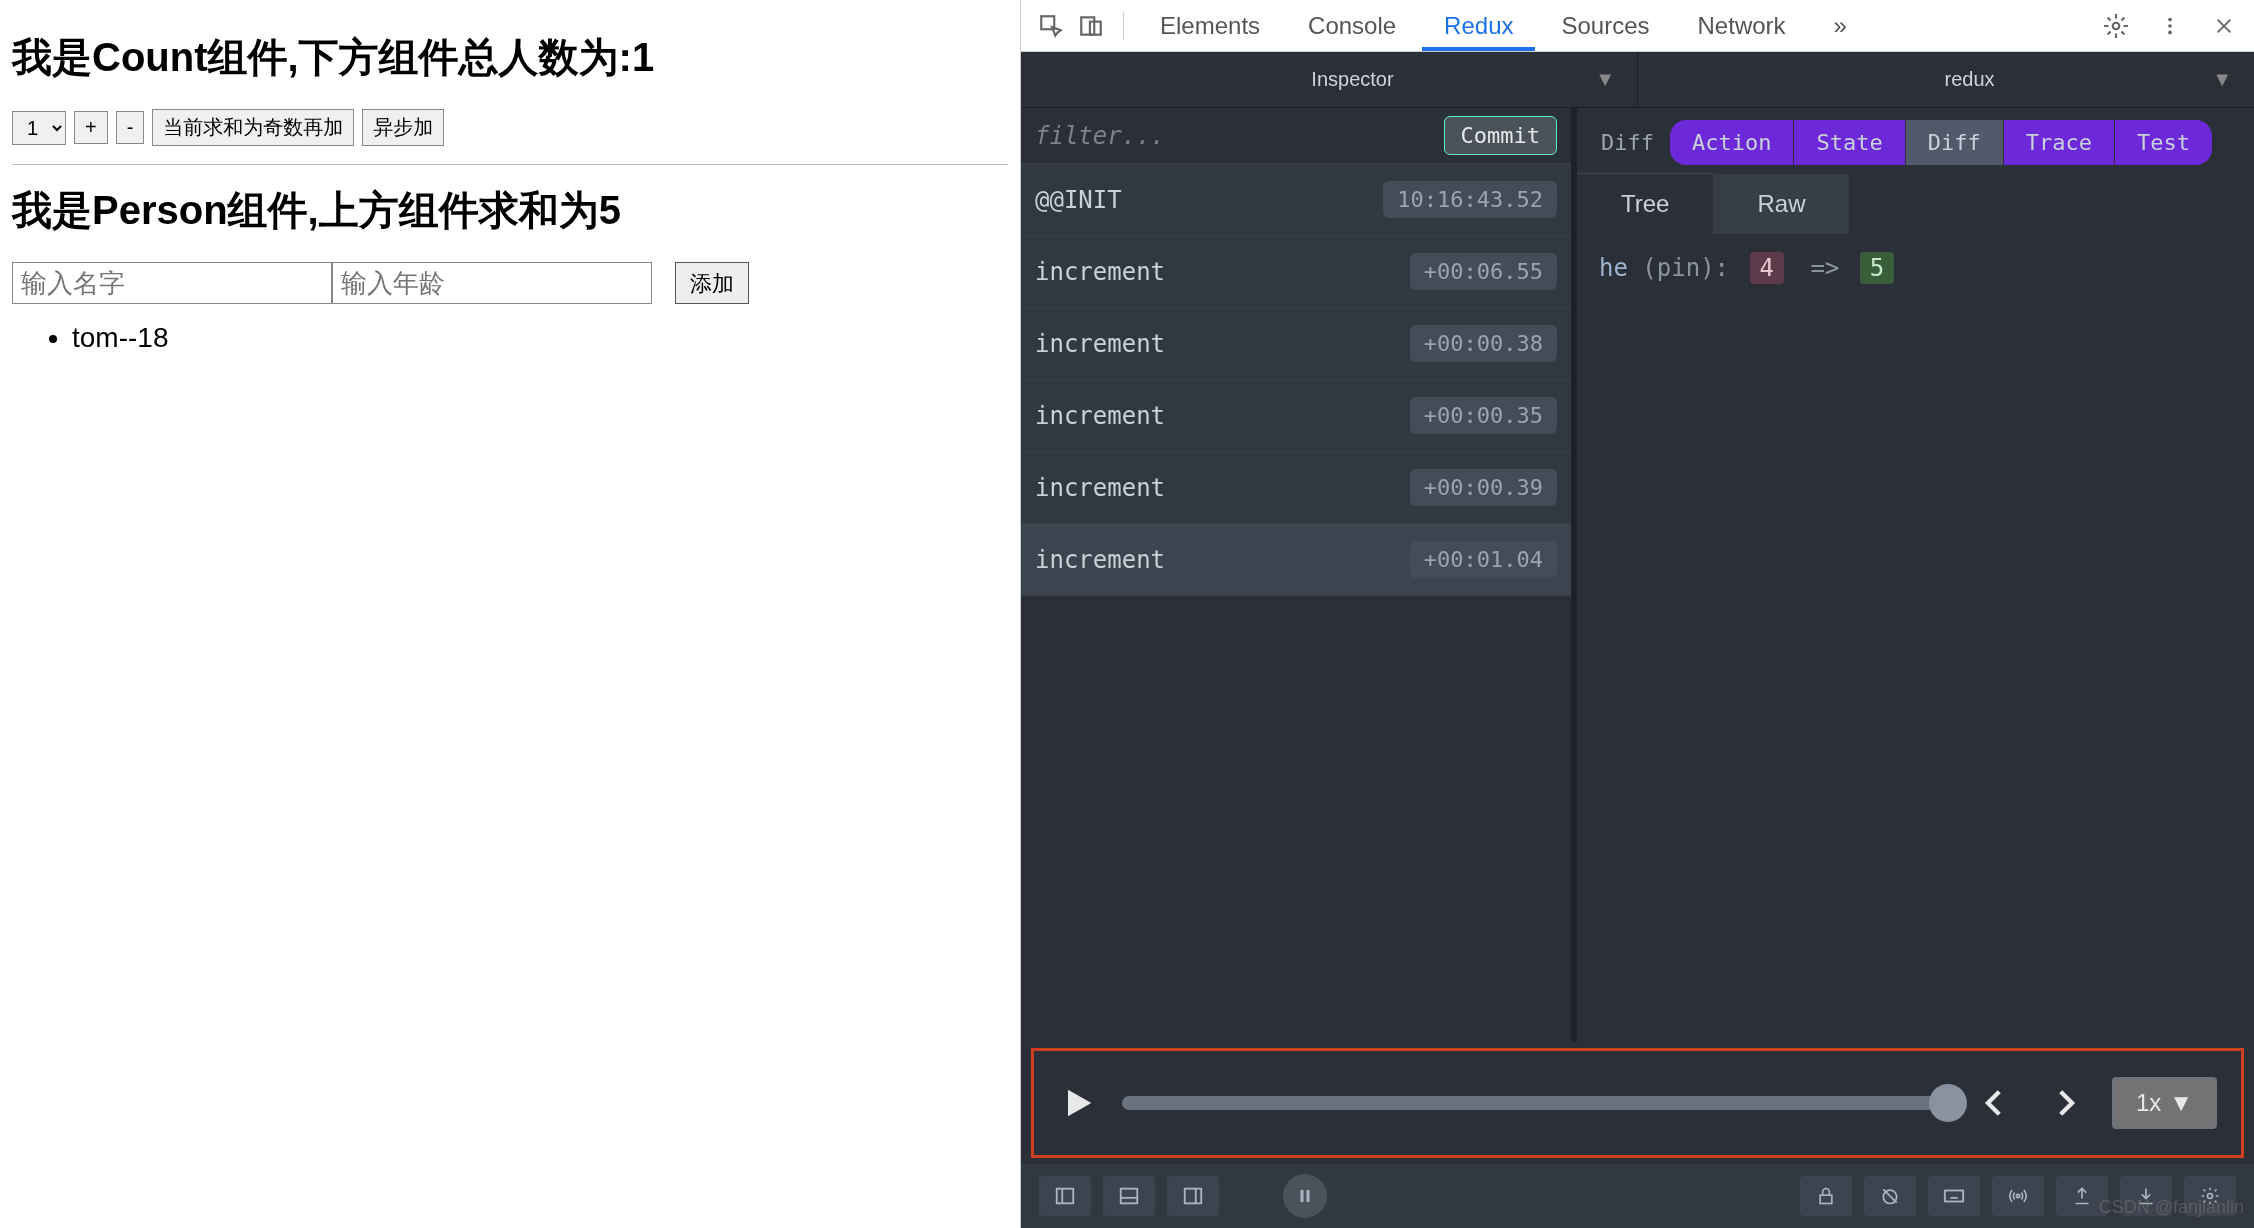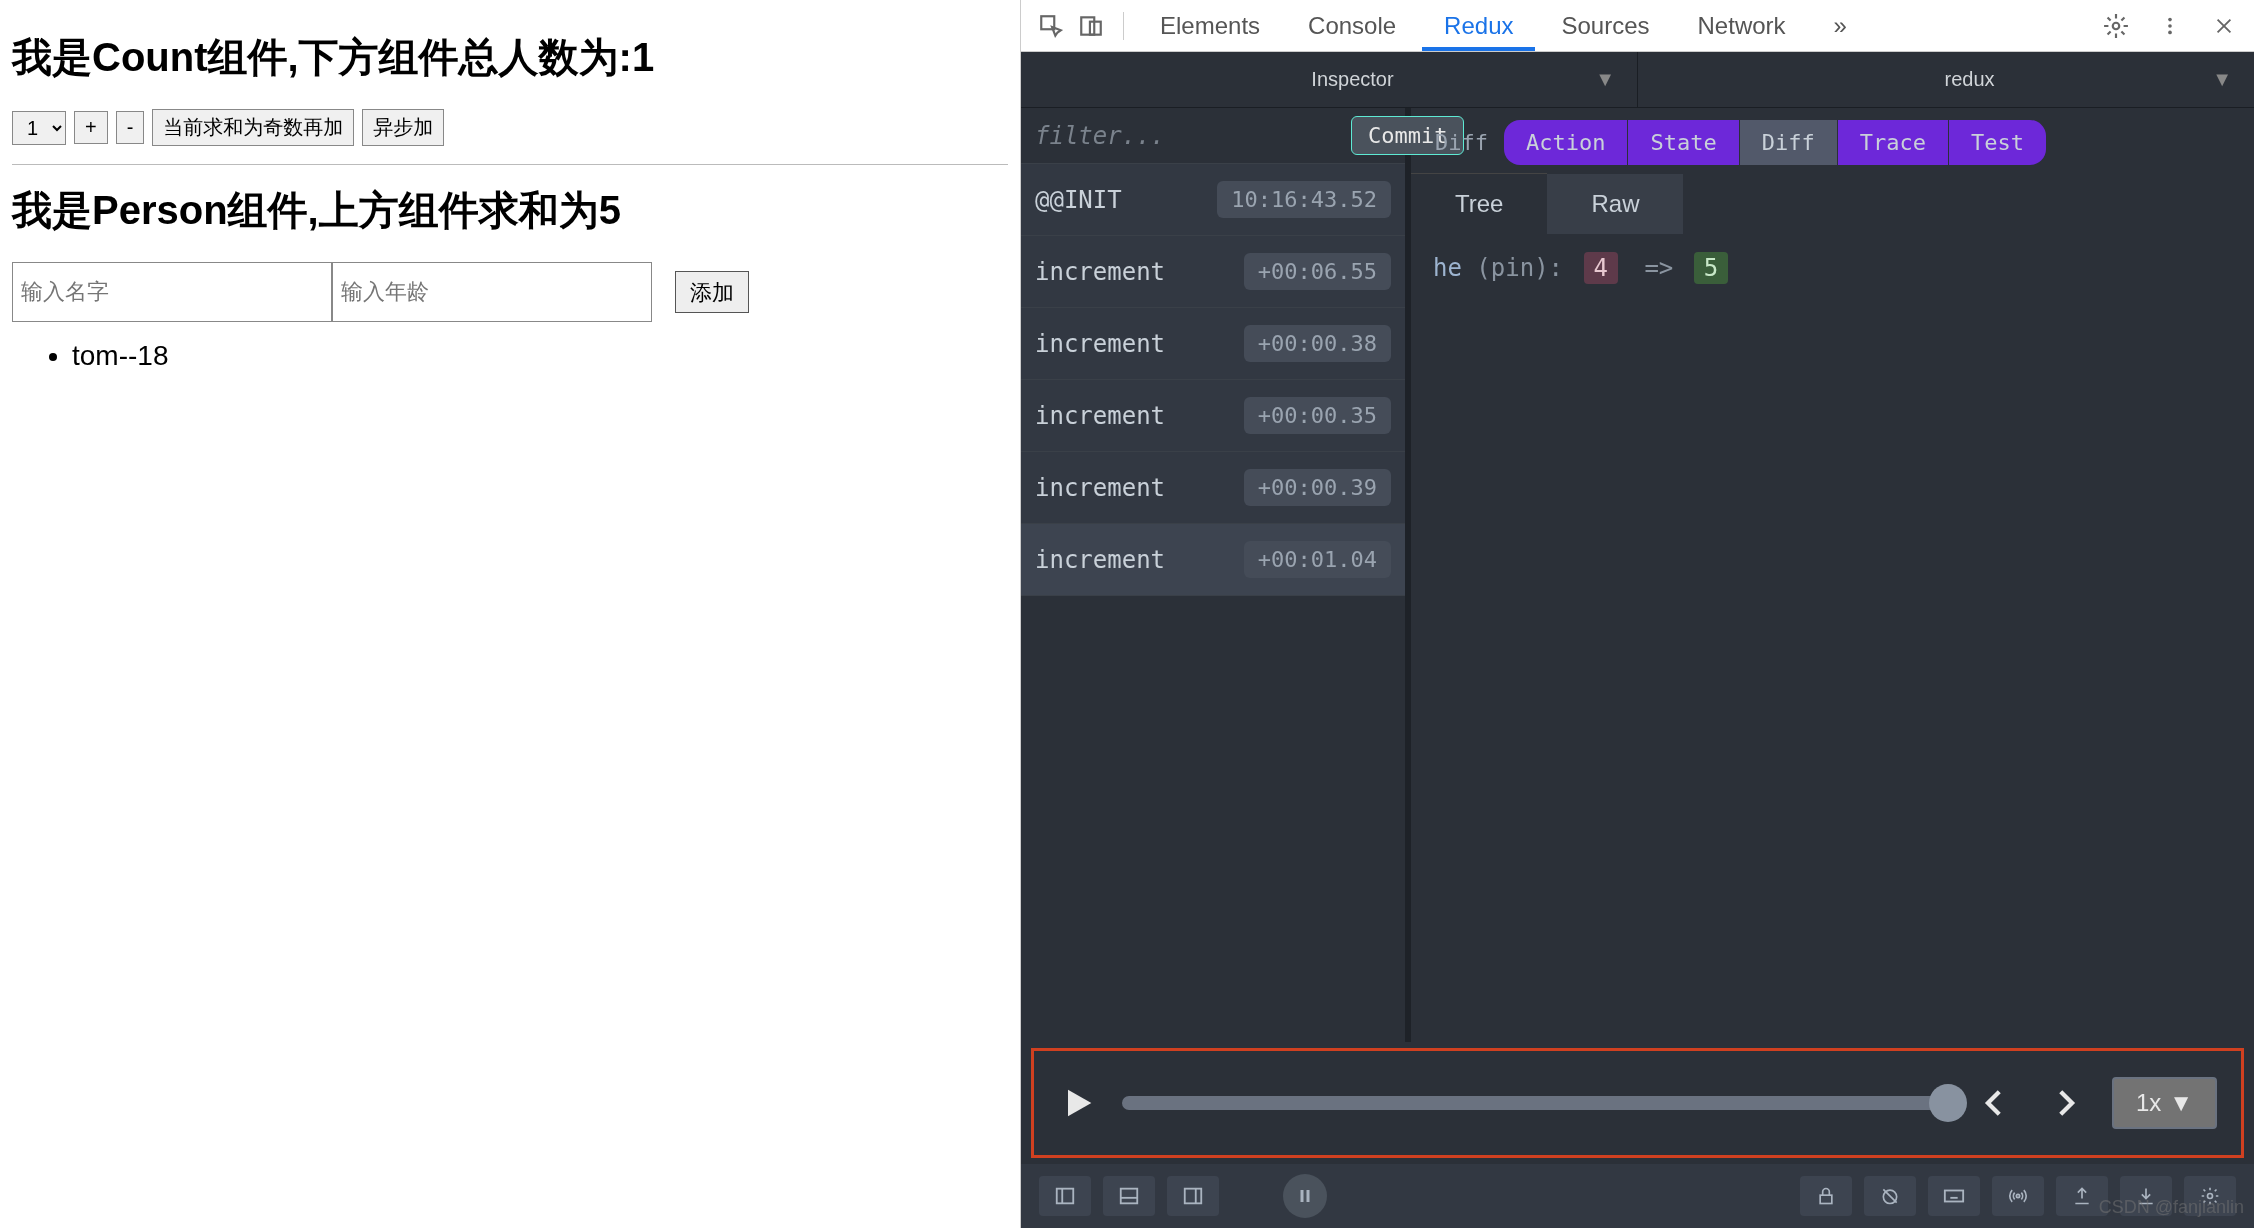--- a/index.html
+++ b/index.html
@@ -6,21 +6,21 @@
 body { font-family: Arial, sans-serif; display: flex; width: 2254px; height: 1228px; overflow: hidden; }
 
 
 .app-panel { width: 1020px; background: #fff; padding: 12px; font-size: 26px; }
 .app-panel h2 { font-size: 40px; font-weight: bold; margin: 18px 0 24px 0; }
 .sum-line { font-size: 24px; font-weight: bold; margin-bottom: 28px; }
 .controls { display: flex; gap: 8px; align-items: center; margin-bottom: 18px; }
 .controls select, .controls button { font-size: 20px; padding: 4px 10px; border: 1px solid #888; background: #f0f0f0; cursor: pointer; }
 .divider { border-top: 1px solid #bbb; margin: 8px 0 18px 0; }
 .person-inputs { display: flex; gap: 0; margin-bottom: 18px; align-items: center; }
-.person-inputs input { font-size: 22px; padding: 6px 8px; border: 1px solid #888; width: 320px; height: 60px; }
+.person-inputs input { font-size: 26px; padding: 6px 8px; border: 1px solid #888; width: 320px; height: 42px; }
 .person-inputs button { font-size: 22px; padding: 6px 14px; border: 1px solid #555; background: #eee; margin-left: 23px; height: 42px; }
 .person-list { margin-left: 60px; margin-top: 12px; }
 .person-list li { font-size: 28px; margin: 6px 0; list-style: disc; }
 
 
 .devtools { flex: 1; display: flex; flex-direction: column; background: #fff; border-left: 1px solid #ccc; }
 
 
 .dt-tabs { height: 52px; display: flex; align-items: center; border-bottom: 1px solid #ccc; padding: 0 12px; gap: 4px; }
 .dt-tab-icon { width: 36px; height: 36px; display: flex; align-items: center; justify-content: center; color: #666; cursor: pointer; }
@@ -35,21 +35,21 @@
 .redux-body { flex: 1; display: flex; flex-direction: column; background: #2b3038; color: #c9d1d9; }
 
 
 .selector-row { height: 56px; display: flex; border-bottom: 1px solid #1a1e24; }
 .selector { flex: 1; display: flex; align-items: center; justify-content: center; position: relative; font-size: 20px; color: #d0d4d8; padding-left: 47px; }
 .selector .chev { position: absolute; right: 22px; color: #888; }
 .selector:first-child { border-right: 1px solid #1a1e24; }
 
 
 .redux-main { flex: 1; display: flex; min-height: 0; }
-.action-col { width: 390px; display: flex; flex-direction: column; border-right: 6px solid #1e2228; }
+.action-col { width: 556px; display: flex; flex-direction: column; border-right: 6px solid #1e2228; }
 .filter-row { height: 56px; display: flex; align-items: center; padding: 0 14px; gap: 10px; border-bottom: 1px solid #3a4048; }
 .filter-row input { flex: 1; background: transparent; border: none; color: #aab; font-family: monospace; font-size: 24px; outline: none; }
 .filter-row input::placeholder { color: #7a828c; font-style: italic; }
 .commit-btn { background: #4a525c; color: #e8e8e8; border: 1px solid #5eead4; border-radius: 6px; padding: 6px 16px; font-family: monospace; font-size: 22px; cursor: pointer; }
 .action-list { flex: 1; overflow-y: auto; }
 .action-item { height: 72px; display: flex; align-items: center; justify-content: space-between; padding: 0 14px; border-bottom: 1px solid #3a4048; background: #323842; }
 .action-item.selected { background: #3d4450; }
 .action-name { font-family: monospace; font-size: 24px; color: #c9d1d9; }
 .action-time { font-family: monospace; font-size: 22px; color: #9aa4b0; background: #454c58; border-radius: 6px; padding: 6px 14px; }
 

